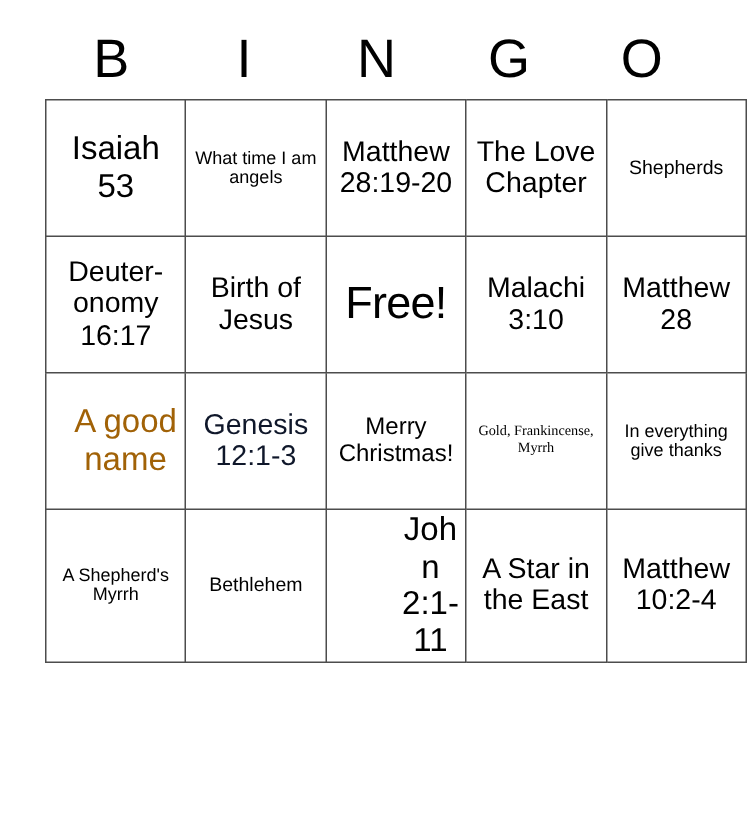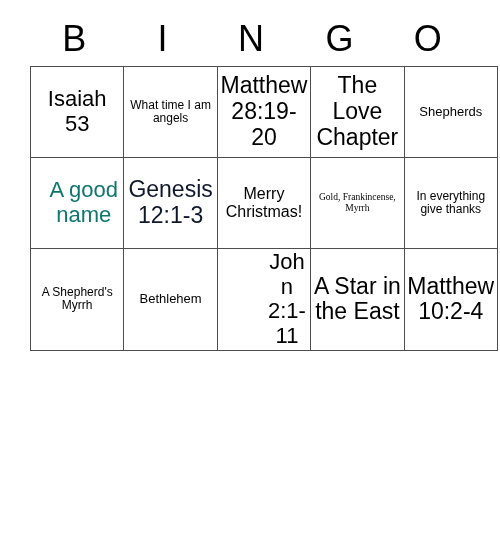--- a/index.html
+++ b/index.html
@@ -66,21 +66,21 @@
   }
   .cell-text {
     display: block;
     width: 100%;
     line-height: 1.12;
   }
 
   
   .fs-xl   { font-size: 30px; letter-spacing: -0.5px; }
   .fs-lg   { font-size: 22px; }
-  .fs-md   { font-size: 23px; }
+  .fs-md   { font-size: 19px; }
   .fs-sm   { font-size: 16px; }
   .fs-xs   { font-size: 13px; }
   .fs-xxs  { font-size: 12px; }
   .fs-tiny { font-size: 9.5px; }
 </style>
 </head>
 <body style="background: rgb(255, 255, 255);">
 
 <div id="card">
 
@@ -105,21 +105,38 @@
             <span class="cell-text fs-md">Matthew 28:19-20</span>
           </td>
         <td style="border-color: rgb(77, 77, 77); color: rgb(0, 0, 0);">
             <span class="cell-text fs-md">The Love Chapter</span>
           </td>
         <td style="border-color: rgb(77, 77, 77); color: rgb(0, 0, 0);">
             <span class="cell-text fs-xs">Shepherds</span>
           </td>
       </tr>
       <tr>
-        <td style="border-color: rgb(77, 77, 77); color: #0f766e; padding-left: 15px;">
+        <td style="border-color: rgb(77, 77, 77); color: rgb(0, 0, 0);">
+            <span class="cell-text fs-md">Deuter-onomy 16:17</span>
+          </td>
+        <td style="border-color: rgb(77, 77, 77); color: rgb(0, 0, 0);">
+            <span class="cell-text fs-md">Birth of Jesus</span>
+          </td>
+        <td style="border-color: rgb(77, 77, 77); color: rgb(0, 0, 0);">
+            <span class="cell-text fs-xl">Free!</span>
+          </td>
+        <td style="border-color: rgb(77, 77, 77); color: rgb(0, 0, 0);">
+            <span class="cell-text fs-md">Malachi 3:10</span>
+          </td>
+        <td style="border-color: rgb(77, 77, 77); color: rgb(0, 0, 0);">
+            <span class="cell-text fs-md">Matthew 28</span>
+          </td>
+      </tr>
+      <tr>
+        <td style="border-color: rgb(77, 77, 77); color: #a16207; padding-left: 15px;">
             <span class="cell-text fs-lg">A good name</span>
           </td>
         <td style="border-color: rgb(77, 77, 77); color: #0f172a;">
             <span class="cell-text fs-md">Genesis 12:1-3</span>
           </td>
         <td style="border-color: rgb(77, 77, 77); color: rgb(0, 0, 0);">
             <span class="cell-text fs-sm">Merry Christmas!</span>
           </td>
         <td style="border-color: rgb(77, 77, 77); color: rgb(0, 0, 0); font-family: Liberation Serif, serif;">
             <span class="cell-text fs-tiny">Gold, Frankincense, Myrrh</span>

